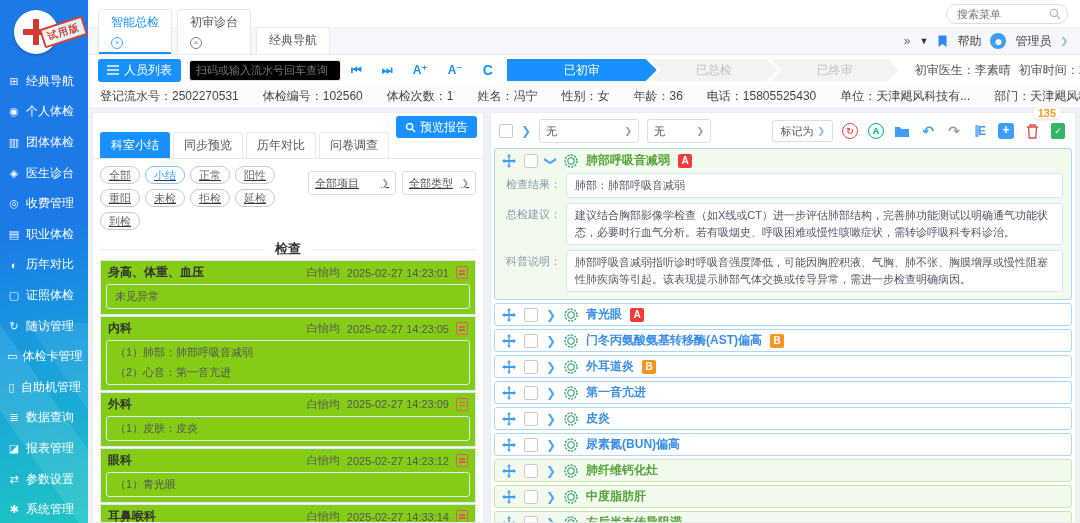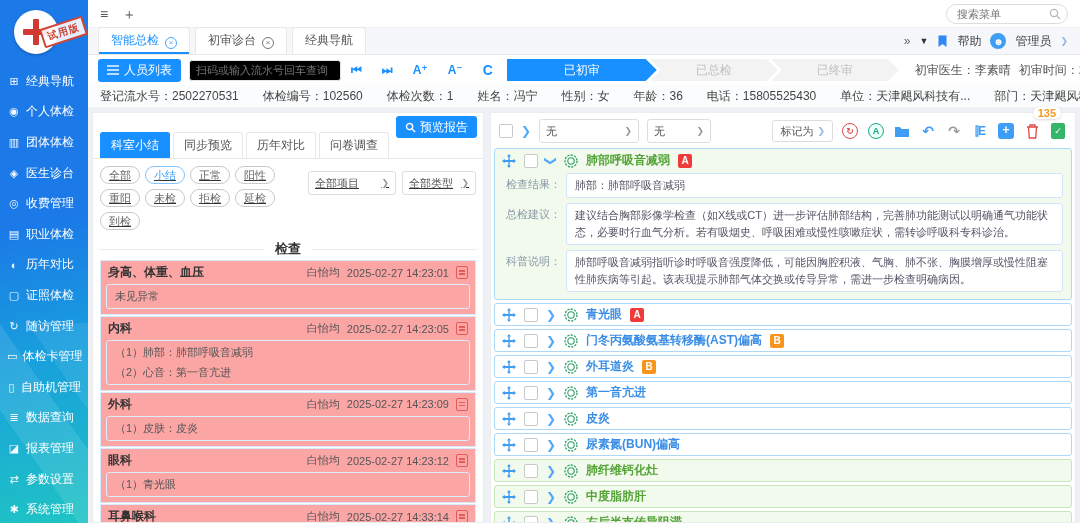--- a/index.html
+++ b/index.html
@@ -22,21 +22,21 @@
   
   .main-col { flex:1; display:flex; flex-direction:column; min-width:0; }
 
   .win-bar { height:28px; flex:none; display:flex; align-items:center; padding:0 12px; border-bottom:1px solid #f0f0f0; background:#fff; }
   .win-ic { color:#555; font-size:14px; margin-right:14px; cursor:pointer; line-height:1; }
   .win-search { margin-left:auto; position:relative; }
   .win-search input { width:122px; height:20px; border:1px solid #ddd; border-radius:10px; padding:0 24px 0 10px; font-size:11px; color:#555; outline:none; font-family:inherit; }
   .win-search svg { position:absolute; right:7px; top:4px; }
 
   .tab-bar { height:27px; flex:none; background:#f5f7fa; display:flex; align-items:flex-end; padding-left:10px; border-bottom:1px solid #e9e9e9; }
-  .tab { display:flex; align-items:flex-end; gap:6px; padding:4px 12px 5px; background:#fff; border:1px solid #e8e8e8; border-bottom:none; border-radius:4px 4px 0 0; margin-right:5px; font-size:12px; color:#555; cursor:pointer; }
+  .tab { display:flex; align-items:flex-start; gap:6px; padding:4px 12px 5px; background:#fff; border:1px solid #e8e8e8; border-bottom:none; border-radius:4px 4px 0 0; margin-right:5px; font-size:12px; color:#555; cursor:pointer;flex-direction:column; }
   .tab.active { color:#1890ff; box-shadow:inset 0 -2px 0 #1890ff; }
   .tab-close { width:12px; height:12px; border:1px solid currentColor; border-radius:50%; font-size:8px; line-height:10px; text-align:center; opacity:.8; }
   .tab-close::before { content:"×"; }
   .tab-bar-right { margin-left:auto; align-self:center; display:flex; align-items:center; gap:9px; padding-right:12px; font-size:12px; color:#444; }
   .avatar-ic { width:16px; height:16px; border-radius:50%; background:#3f9df5; color:#fff; display:flex; align-items:center; justify-content:center; font-size:10px; }
   .caret-down { font-size:9px; color:#8cb8e8; }
 
   
   .toolbar { height:30px; flex:none; display:flex; align-items:center; gap:8px; padding:0 10px; background:#fff; }
   .btn-person { background:#1890ff; color:#fff; height:23px; padding:0 9px; border-radius:3px; display:flex; align-items:center; gap:5px; font-size:12px; cursor:pointer; white-space:nowrap; }
@@ -71,21 +71,21 @@
   .pills { flex:1; display:flex; flex-wrap:wrap; gap:5px; align-content:flex-start; }
   .pill { border:1px solid #c9c9c9; border-radius:10px; padding:1px 8px; font-size:11px; color:#666; background:#fff; cursor:pointer; white-space:nowrap; height:18px; line-height:15px; }
   .pill.active { border-color:#85c3ff; color:#3f9df5; }
   .lp-selects { display:flex; gap:6px; padding-top:5px; }
   .sel { border:1px solid #ddd; border-radius:3px; height:24px; display:flex; align-items:center; justify-content:space-between; font-size:11px; color:#555; padding:0 6px; background:#fff; cursor:pointer; }
   .sel .caret-down { color:#999; }
   .sel-1 { width:88px; } .sel-2 { width:74px; }
   .lp-list { flex:1; min-height:0; overflow:hidden; padding:0 6px; }
   .sec-head { display:flex; align-items:center; gap:10px; font-size:13px; font-weight:bold; color:#333; margin:7px 0 2px; }
   .sec-head::before,.sec-head::after { content:""; flex:1; height:1px; background:#ededed; }
-  .lcard { border:1px solid #d5eafc; border-radius:1px; margin:1px 1px; background:#fca5a5; }
+  .lcard { border:1px solid #d5eafc; border-radius:1px; margin:1px 1px; background:#84cc16; }
   .lcard-h { display:flex; align-items:center; gap:7px; padding:3px 7px 2px; }
   .lname { font-weight:bold; font-size:12px; color:#333; }
   .lmeta { margin-left:auto; display:flex; align-items:center; gap:7px; font-size:11px; color:#555; }
   .lcard-b { border:1px solid #dcedfc; border-radius:3px; margin:1px 5px 5px; padding:2px 8px; font-size:11px; color:#555; line-height:1.75; }
 
   
   .right-panel { flex:1; min-width:0; background:#fff; display:flex; flex-direction:column; min-height:0; position:relative; border:1px solid #ececec; }
   .badge-135 { position:absolute; right:14px; top:-6px; background:#fff; border-radius:8px; padding:0 5px; color:#f59a23; font-size:11px; font-weight:bold; box-shadow:0 1px 3px rgba(0,0,0,.15); z-index:5; }
   .rp-toolbar { display:flex; align-items:center; gap:8px; padding:6px 8px 5px; flex:none; }
   .cbx { width:14px; height:14px; border:1px solid #c9c9c9; border-radius:2px; background:#fff; flex:none; cursor:pointer; }

